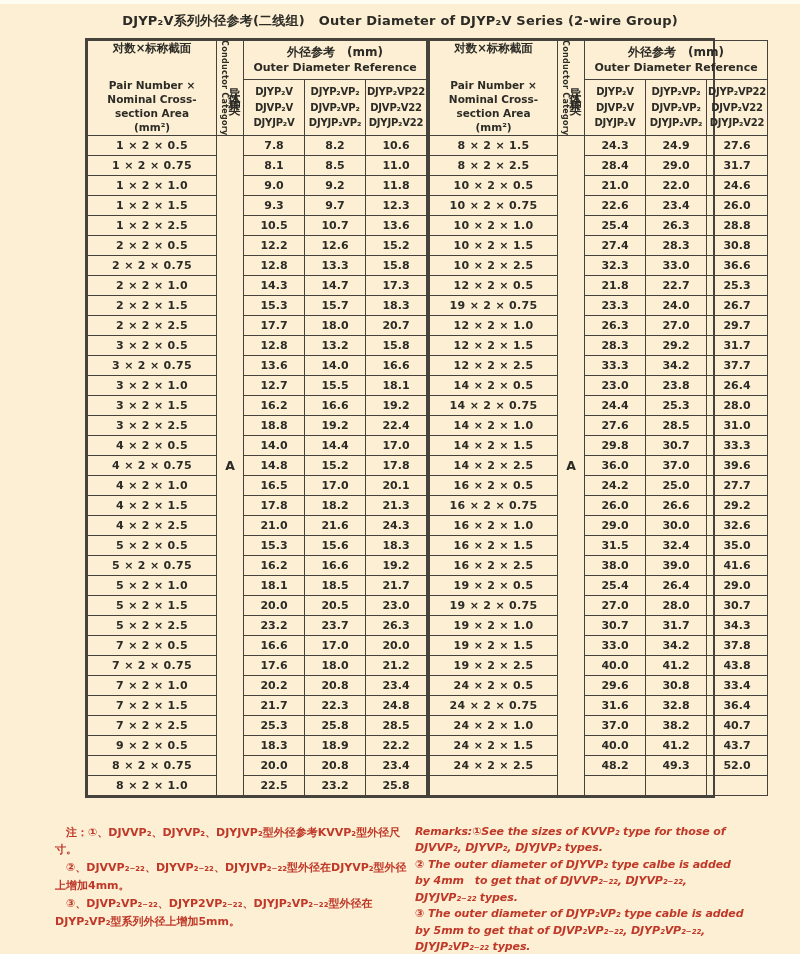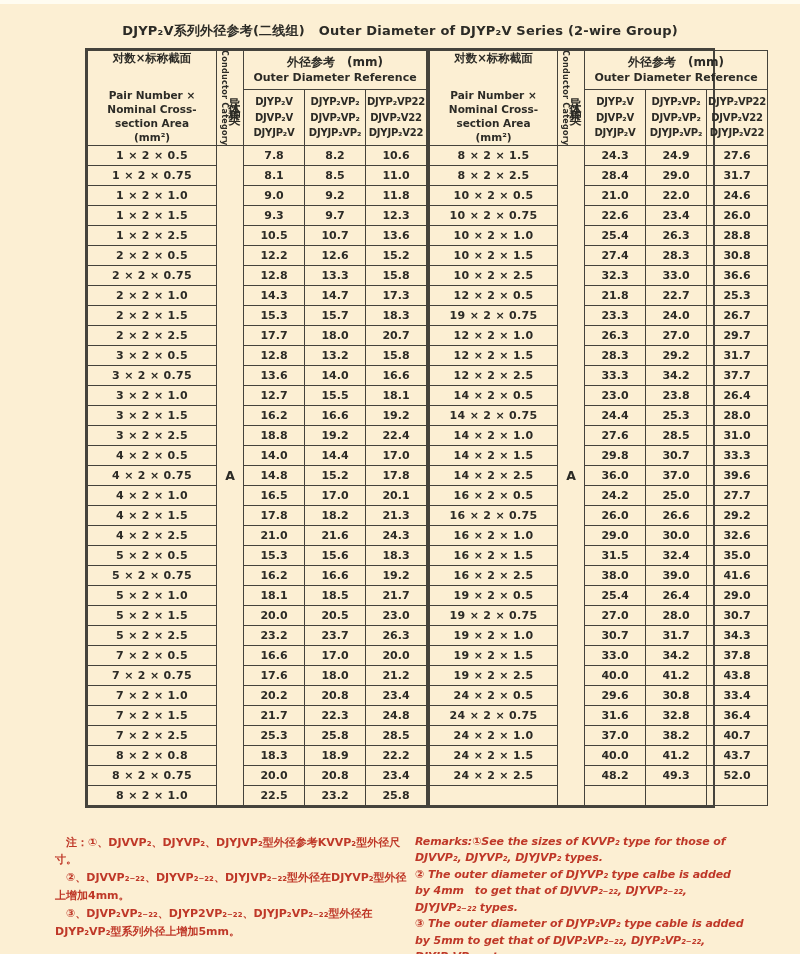--- a/index.html
+++ b/index.html
@@ -12,21 +12,21 @@
   body{
     width:800px;height:954px;overflow:hidden;position:relative;
     background:var(--bg);
     color:var(--text);
     font-family:"DejaVu Sans","Liberation Sans",sans-serif;
     font-weight:bold;
   }
   .top-strip{height:4px;background:#fffcf1;}
   .title{
     text-align:center;
-    padding-top:18px;
+    padding-top:8px;
     font-size:13px;
     letter-spacing:.2px;
     height:22px;
   }
   .title .t-en{margin-left:14px;}
   .table-wrap{
     display:flex;
     width:630px;
     margin:4px auto 0;
     border:2px solid var(--border);
@@ -320,21 +320,21 @@
           <td class="num-cell">22.3</td>
           <td class="num-cell">24.8</td>
         </tr>
         <tr>
           <td class="pair-cell">7 × 2 × 2.5</td>
           <td class="num-cell">25.3</td>
           <td class="num-cell">25.8</td>
           <td class="num-cell">28.5</td>
         </tr>
         <tr>
-          <td class="pair-cell">8 × 2 × 0.8</td>
+          <td class="pair-cell">9 × 2 × 0.5</td>
           <td class="num-cell">18.3</td>
           <td class="num-cell">18.9</td>
           <td class="num-cell">22.2</td>
         </tr>
         <tr>
           <td class="pair-cell">8 × 2 × 0.75</td>
           <td class="num-cell">20.0</td>
           <td class="num-cell">20.8</td>
           <td class="num-cell">23.4</td>
         </tr>

